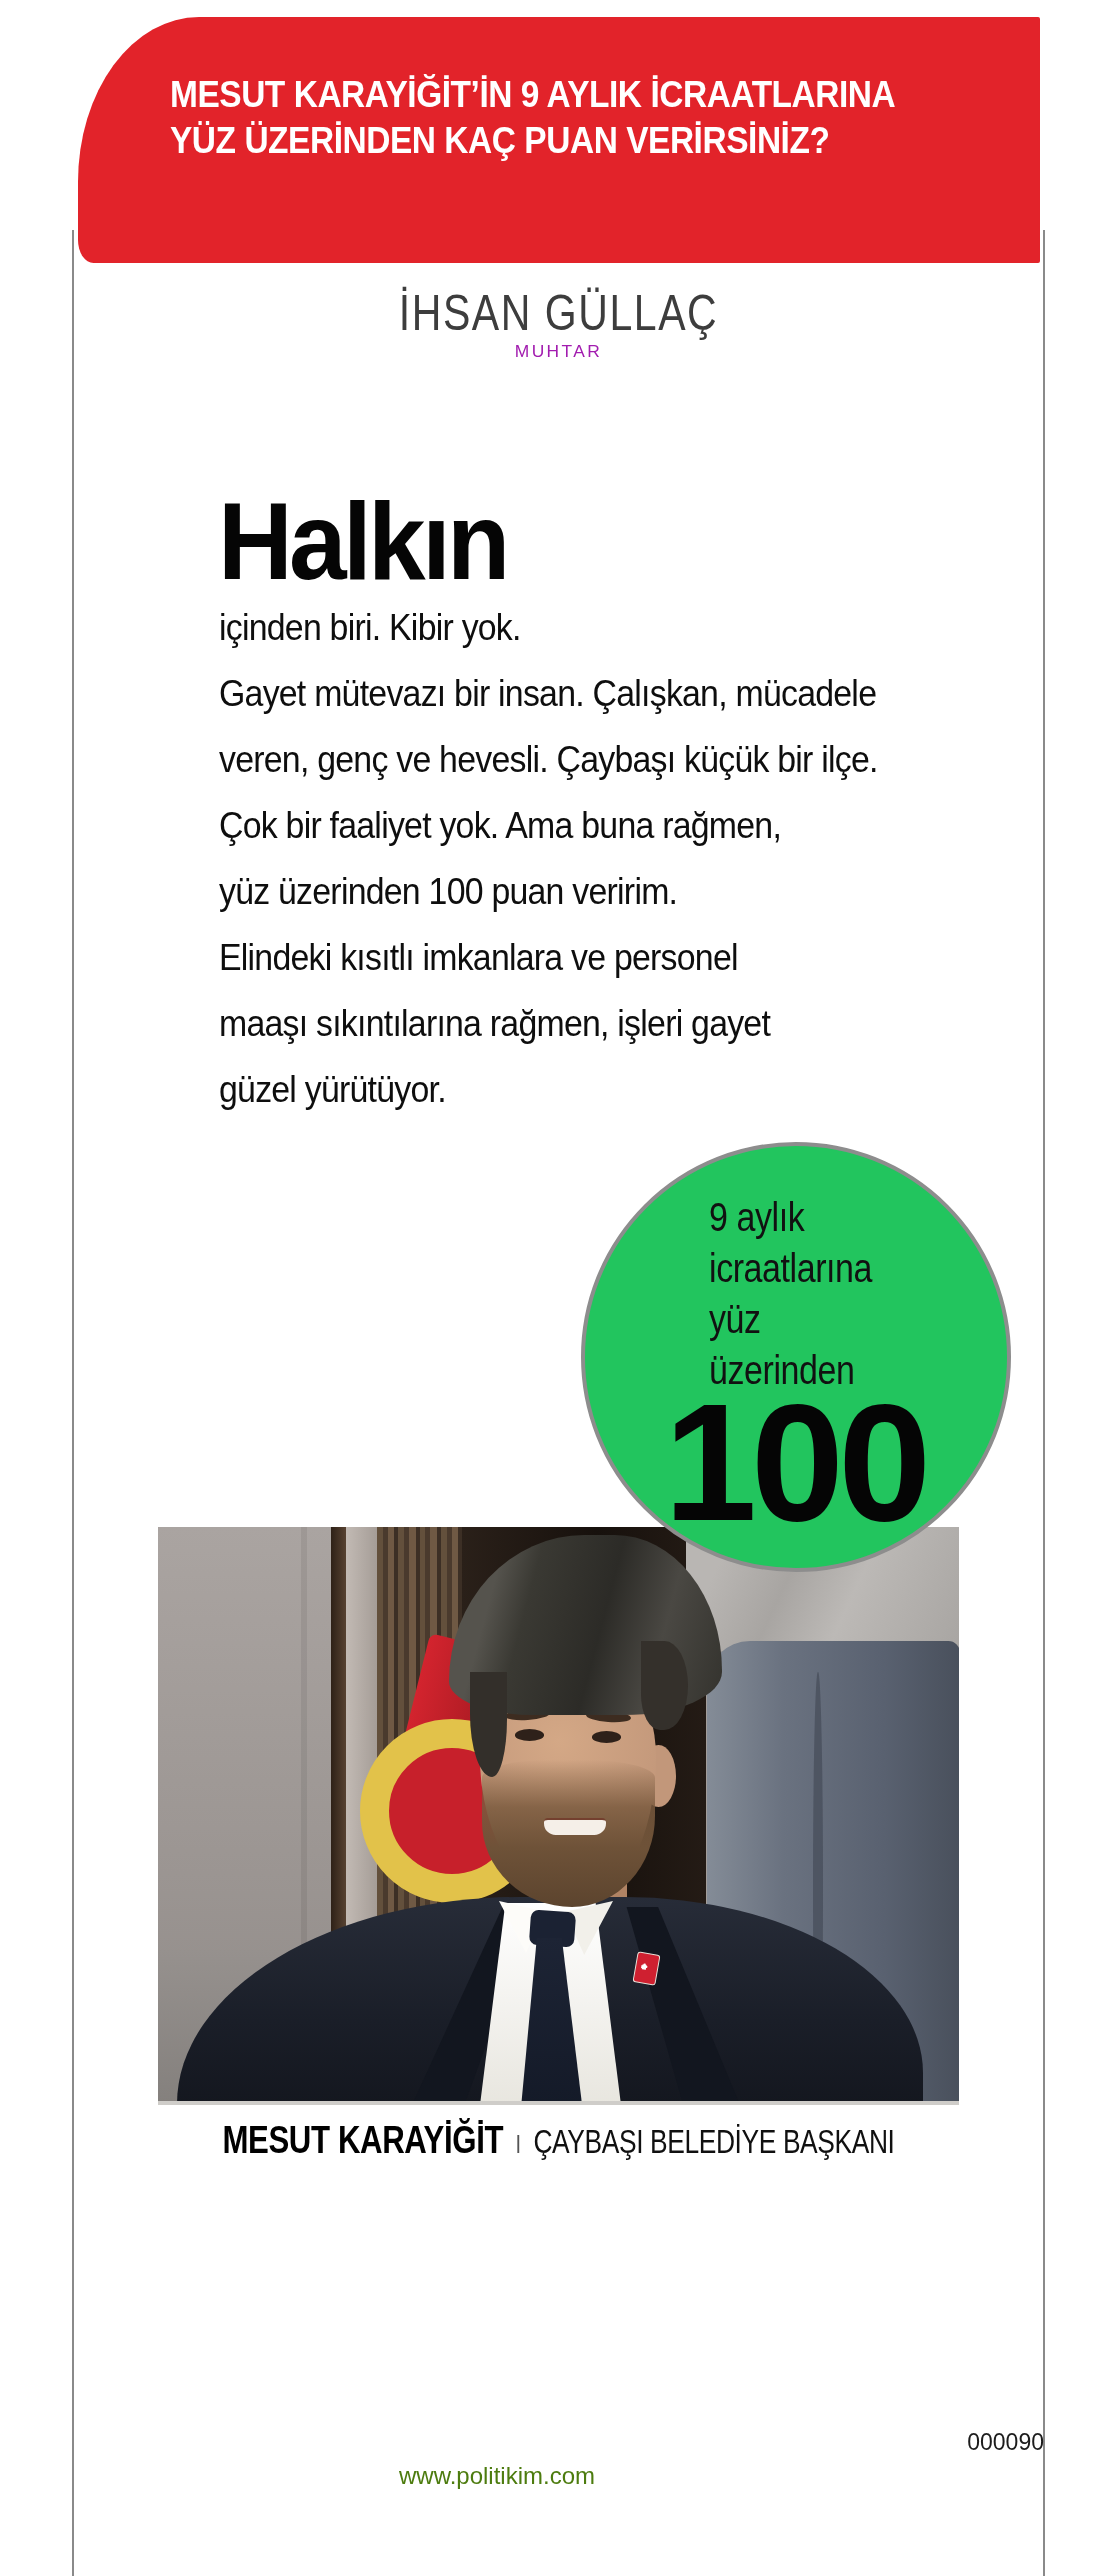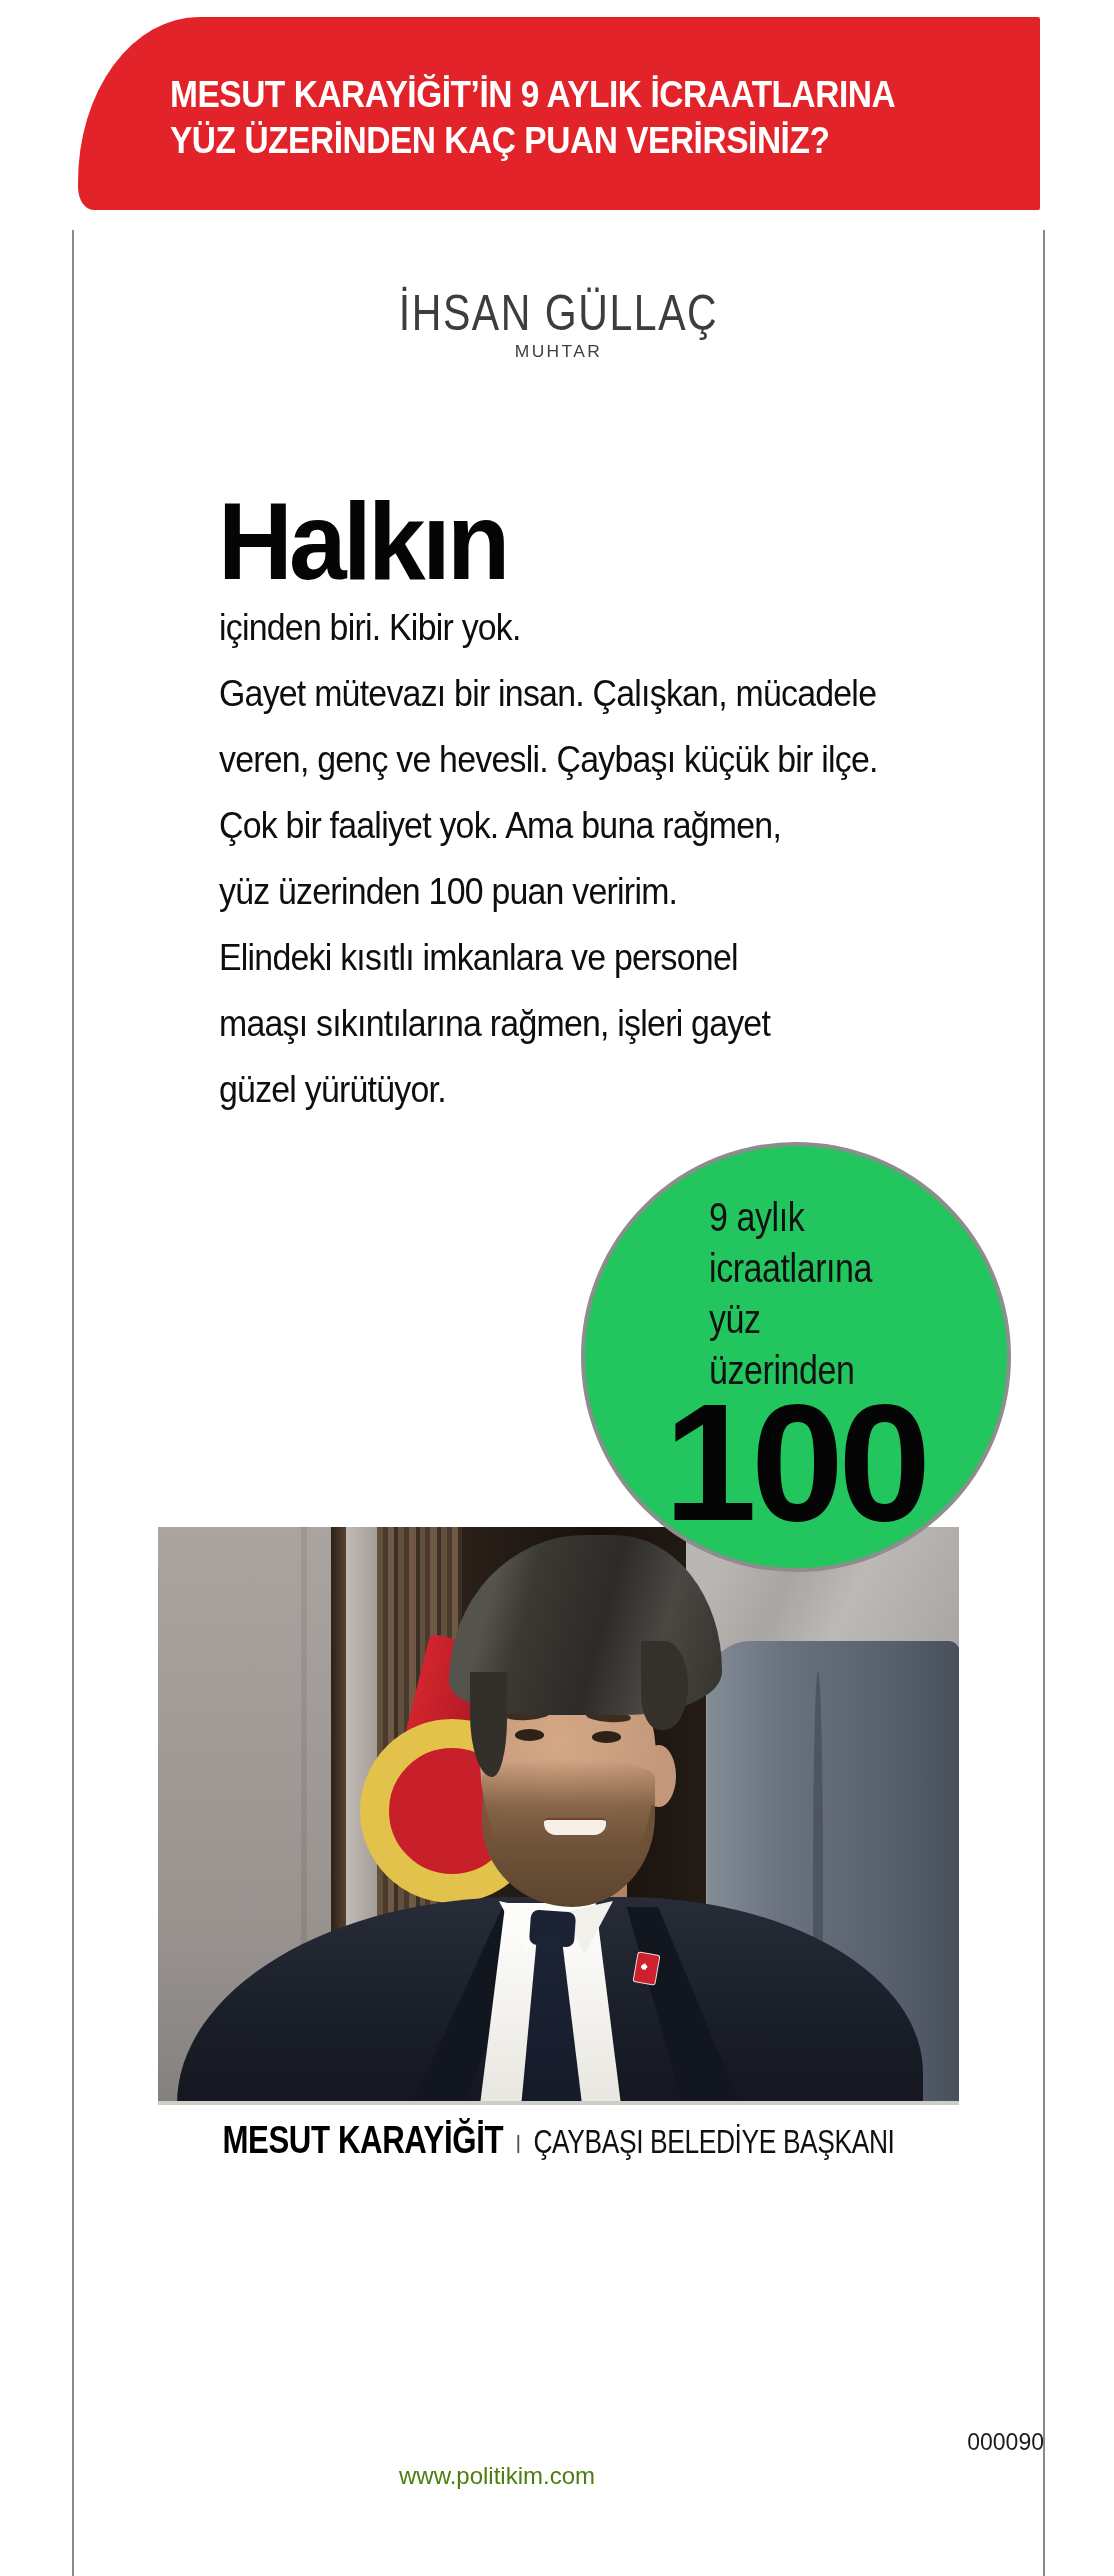--- a/index.html
+++ b/index.html
@@ -1,34 +1,34 @@
 <!DOCTYPE html>
 <html><head>
 <meta charset="utf-8">
 <style>
   html,body{margin:0;padding:0;background:#ffffff;}
   body{width:1115px;height:2576px;position:relative;font-family:"Liberation Sans",sans-serif;overflow:hidden;}
 
   
-  .banner{position:absolute;left:78px;top:17.4px;width:962px;height:193px;background:#e2232a;
+  .banner{position:absolute;left:78px;top:17.4px;width:962px;height:246px;background:#e2232a;
           border-radius:121px 1.9px 1.9px 15.5px / 165px 1.9px 1.9px 23px;}
   .banner-text{position:absolute;left:92px;top:55px;transform:scaleX(0.93);transform-origin:left top;}
   .banner-line{color:#ffffff;font-weight:bold;font-size:36px;line-height:46px;white-space:nowrap;letter-spacing:-0.5px;}
 
   
   .vrule{position:absolute;top:230px;width:1.9px;height:2346px;background:#8a8a8a;}
   .vrule.left{left:72px;}
   .vrule.right{left:1043px;}
 
   
   .who-name{position:absolute;left:73px;top:284px;width:971px;text-align:center;
             font-size:50px;font-weight:100;color:#3d3d3d;letter-spacing:1.9px;
             transform:scaleX(0.82);transform-origin:center top;white-space:nowrap;}
   .who-role{position:absolute;left:73px;top:341px;width:971px;text-align:center;
-            font-size:17.4px;color:#404040;letter-spacing:2.4px;}
+            font-size:17.4px;color:#a21caf;letter-spacing:2.4px;}
 
   
   .headline{position:absolute;left:218px;top:487px;font-size:109px;line-height:1;font-weight:bold;
             color:#050505;letter-spacing:-3.9px;white-space:nowrap;transform:scaleX(0.95);transform-origin:left top;}
   .bodycopy{position:absolute;left:219px;top:595px;transform:scaleX(0.94);transform-origin:left top;}
   .body-line{font-size:36px;line-height:66px;color:#0e0e0e;letter-spacing:-0.8px;white-space:nowrap;}
 
   
   .score-circle{position:absolute;left:581px;top:1142px;width:430px;height:430px;box-sizing:border-box;
                 border:4.8px solid #8d8d8d;border-radius:50%;background:#22c55e;z-index:5;}

